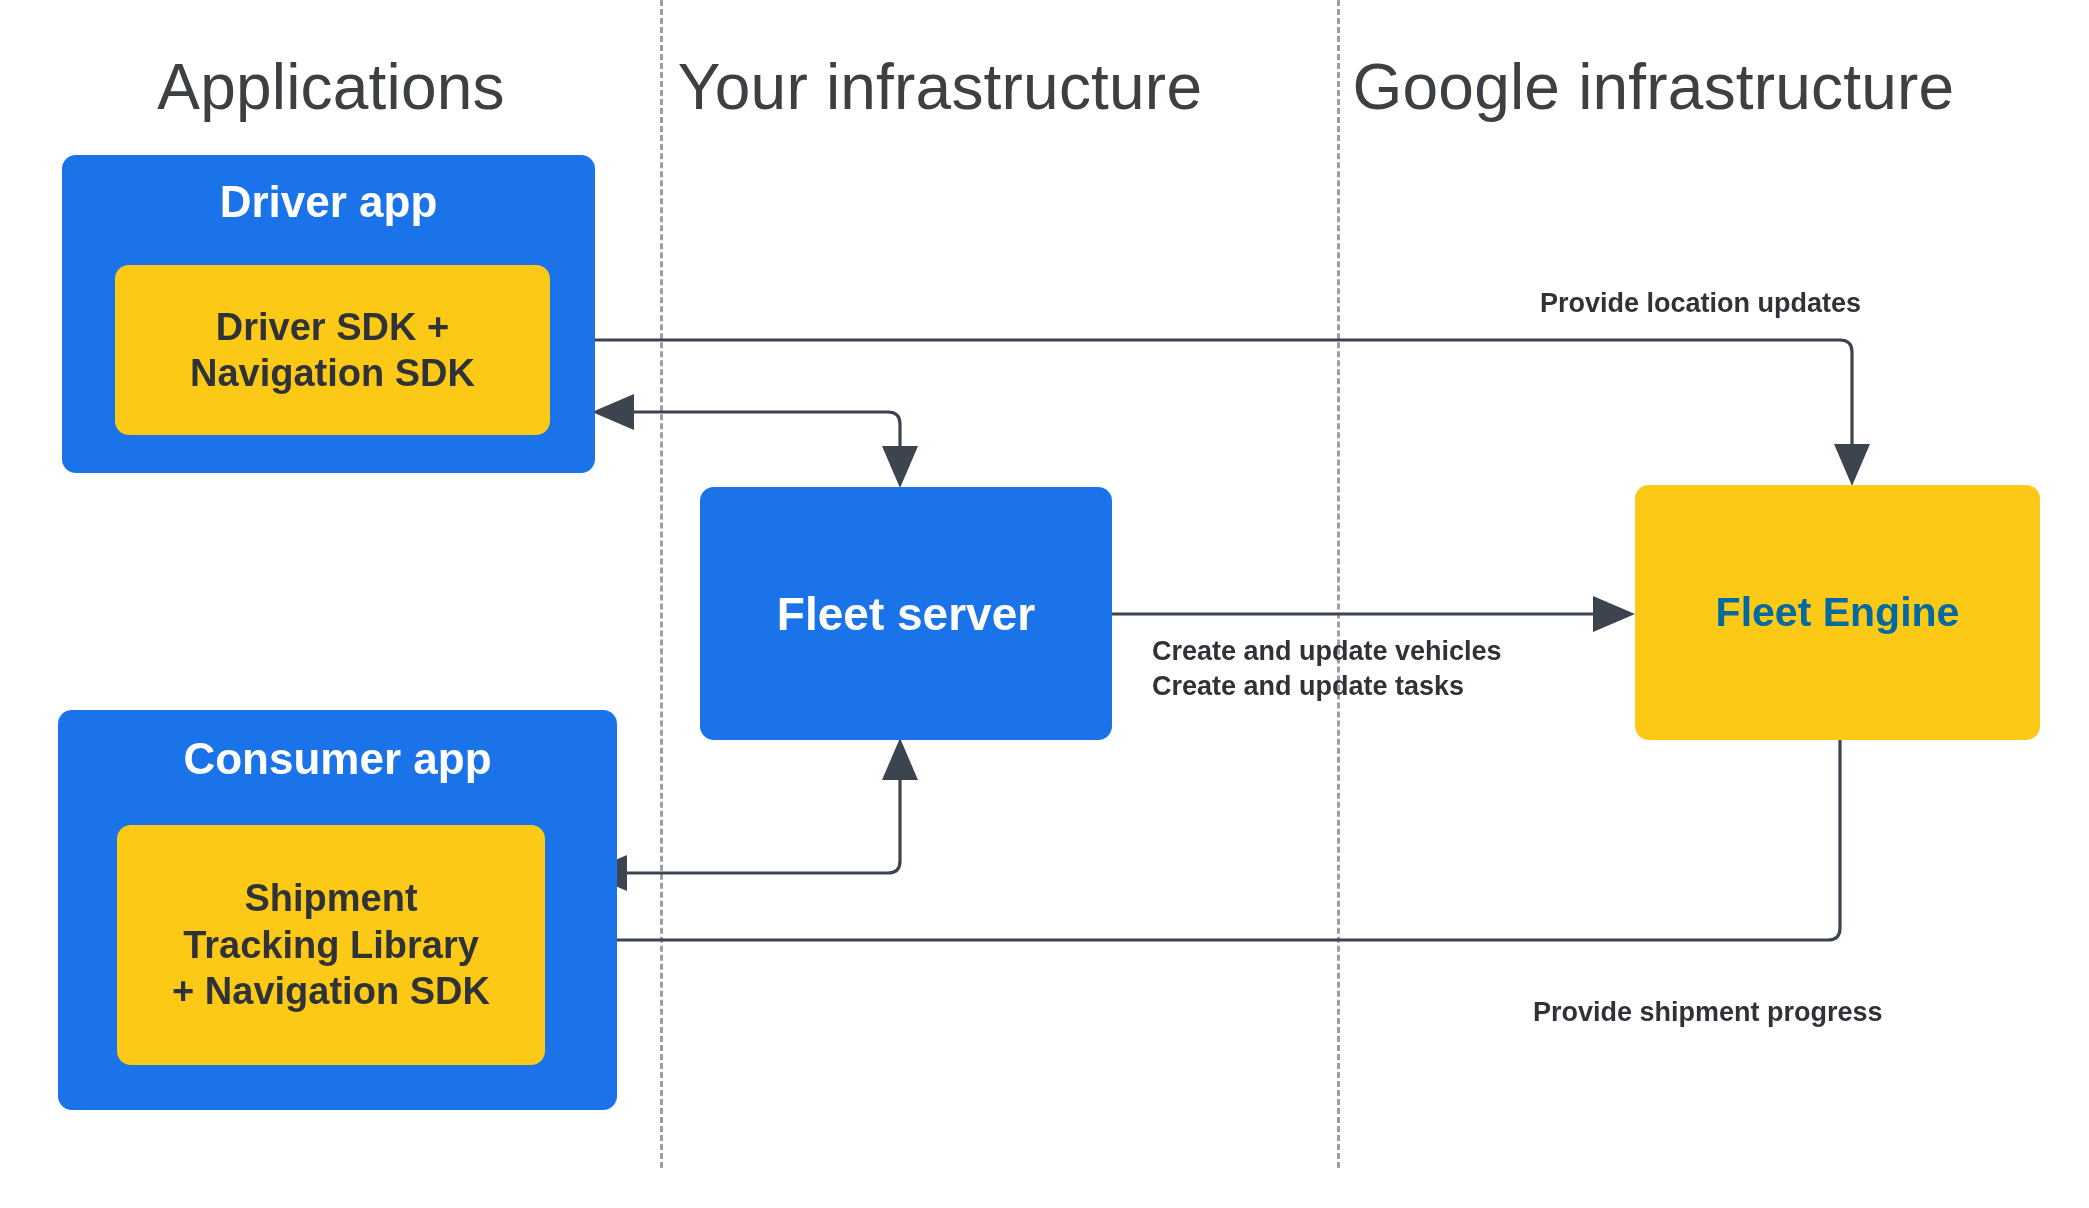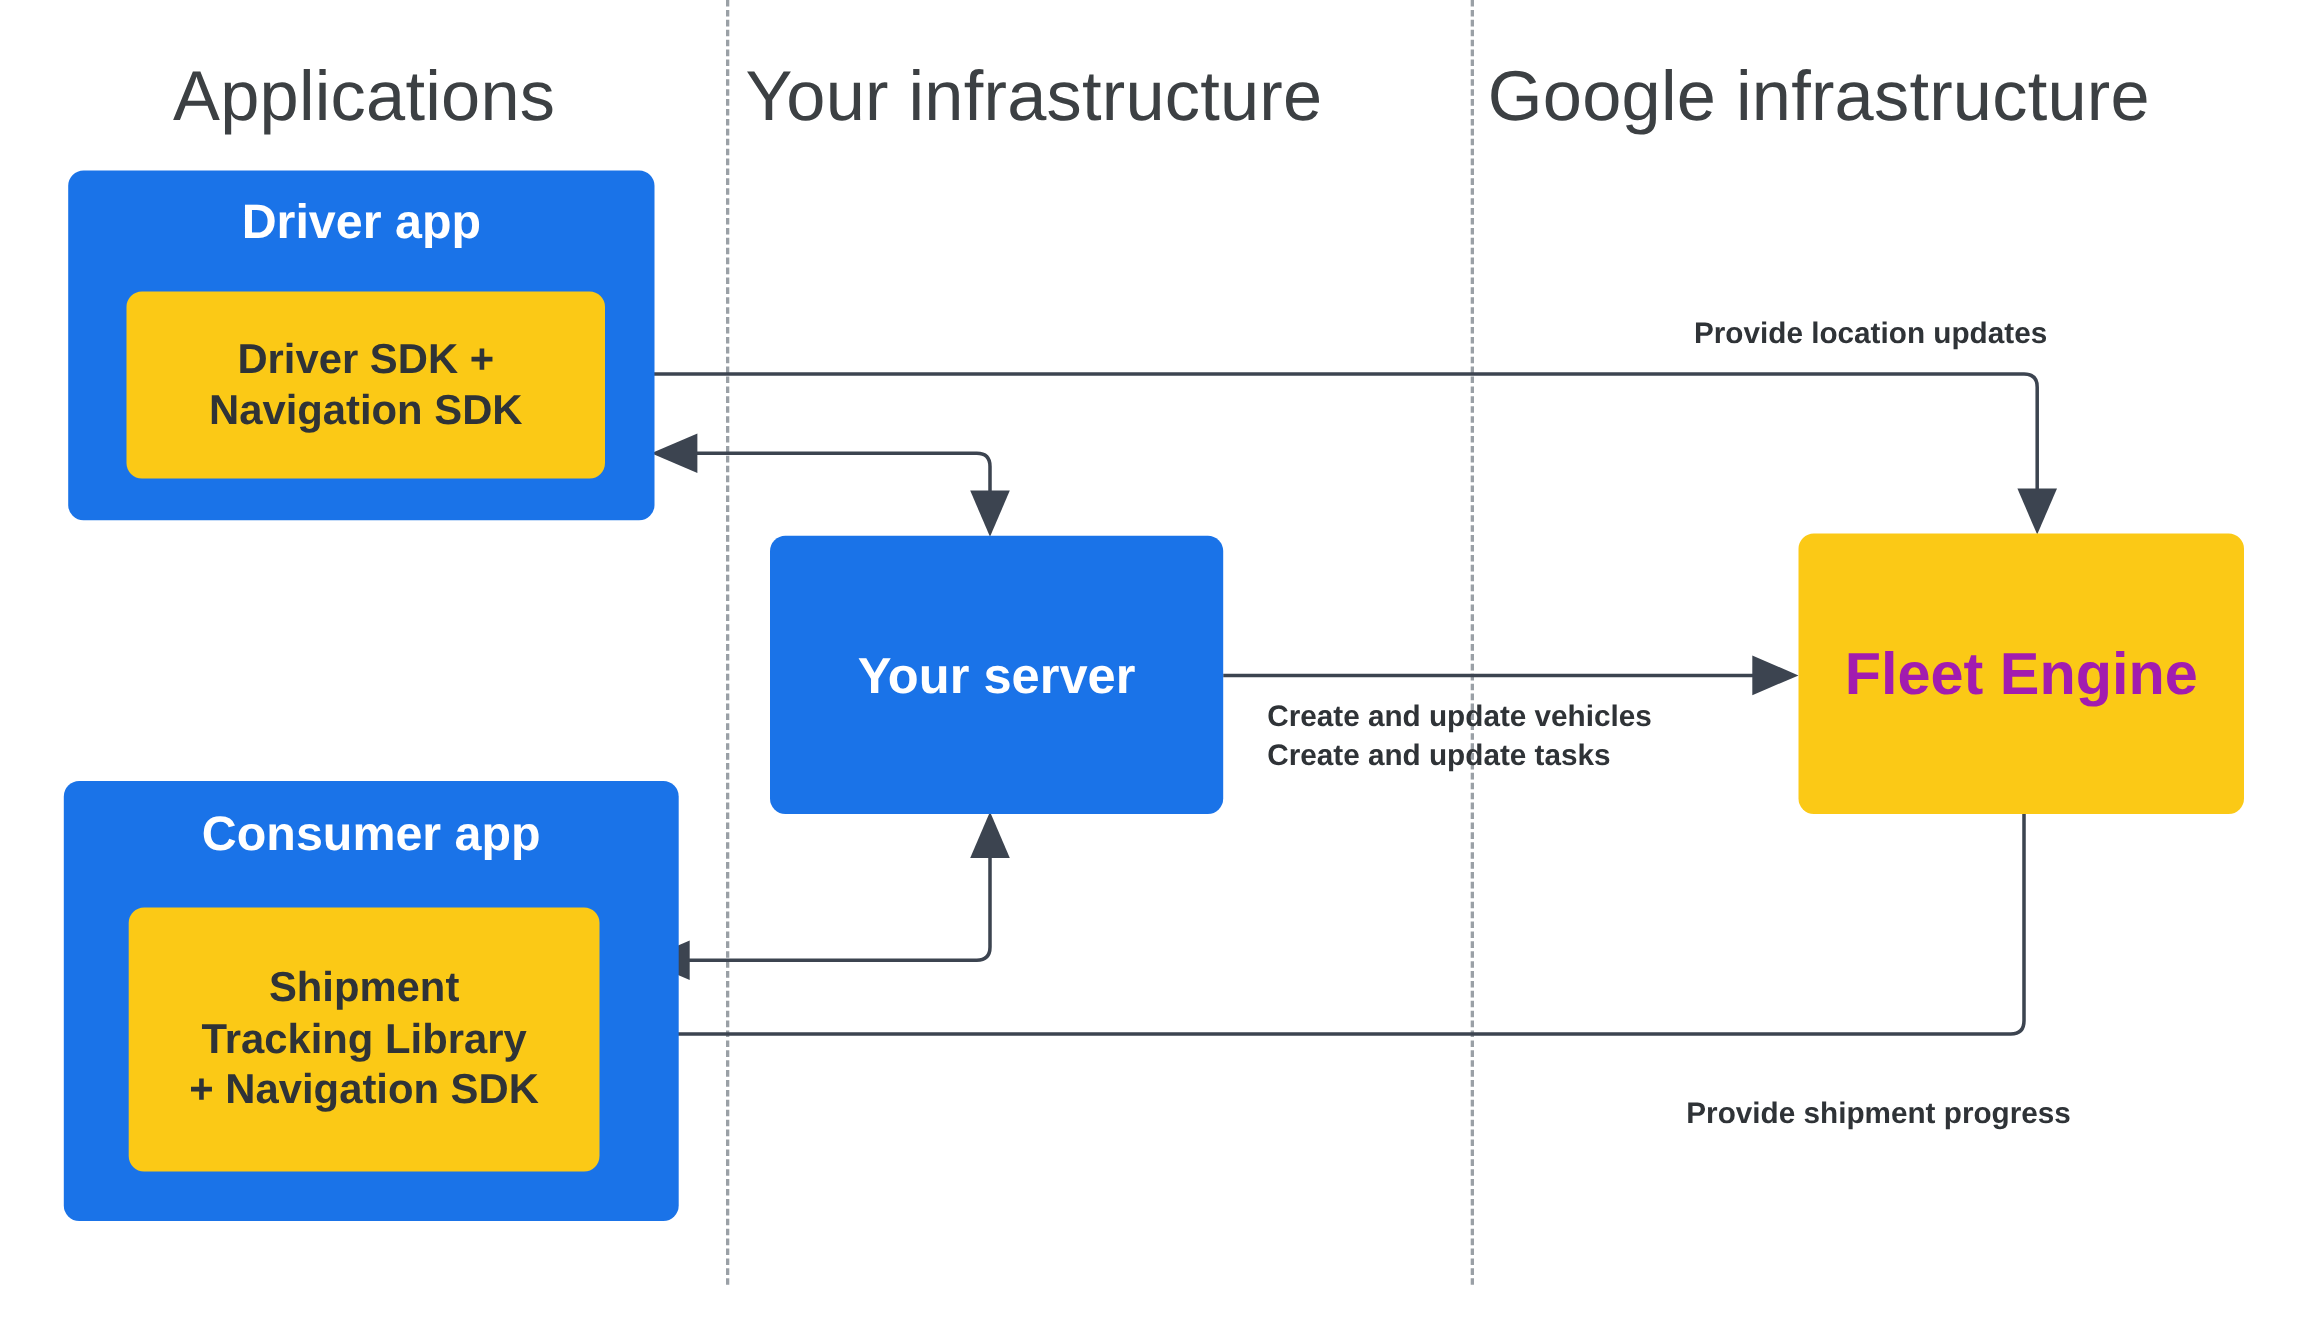--- a/index.html
+++ b/index.html
@@ -75,22 +75,22 @@
     width: 100%;
   }
   .node-label {
     color: #ffffff;
     font-size: 46px;
     font-weight: 700;
     text-align: center;
     white-space: nowrap;
   }
   .node-label-dark {
-    color: #a21caf;
-    font-size: 54px;
+    color: #0369a1;
+    font-size: 41px;
     font-weight: 700;
     text-align: right;
     white-space: nowrap;
   }
 
   
   #box-driver-app {
     left: 62px; top: 155px; width: 533px; height: 318px;
     justify-content: flex-start;
     padding-top: 24px;
@@ -208,21 +208,21 @@
   <div class="box box-blue" id="box-consumer-app">
     <div class="app-title">Consumer app</div>
   </div>
   <div class="box box-yellow" id="box-shipment-lib">
     <div class="sdk-label">Shipment</div>
     <div class="sdk-label">Tracking Library</div>
     <div class="sdk-label">+ Navigation SDK</div>
   </div>
 
   <div class="box box-blue" id="box-your-server">
-    <div class="node-label">Your server</div>
+    <div class="node-label">Fleet server</div>
   </div>
 
   <div class="box box-yellow" id="box-fleet-engine">
     <div class="node-label-dark">Fleet Engine</div>
   </div>
 
   <div class="edge-label" id="label-location-updates">Provide location updates</div>
 
   <div class="edge-label" id="label-create-update">
     <div>Create and update vehicles</div>

